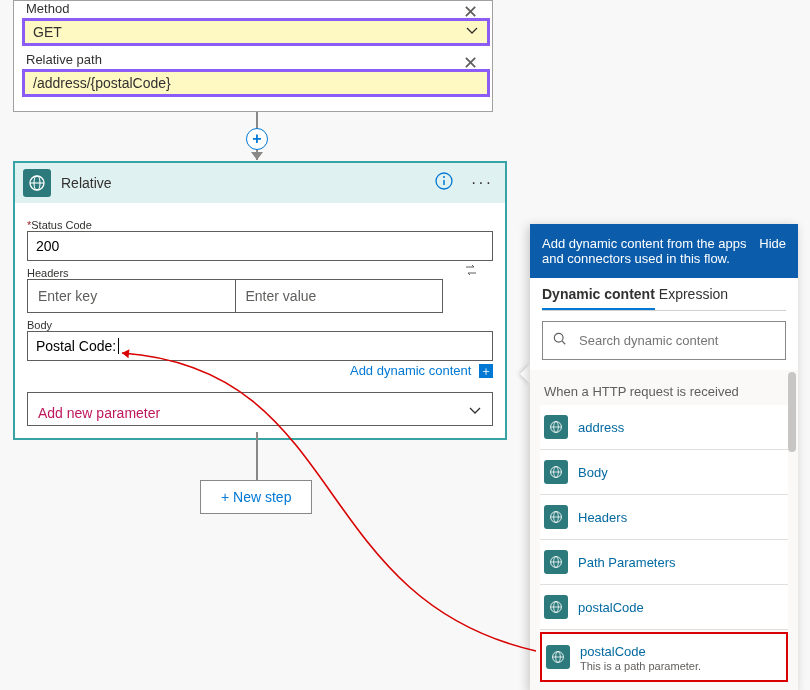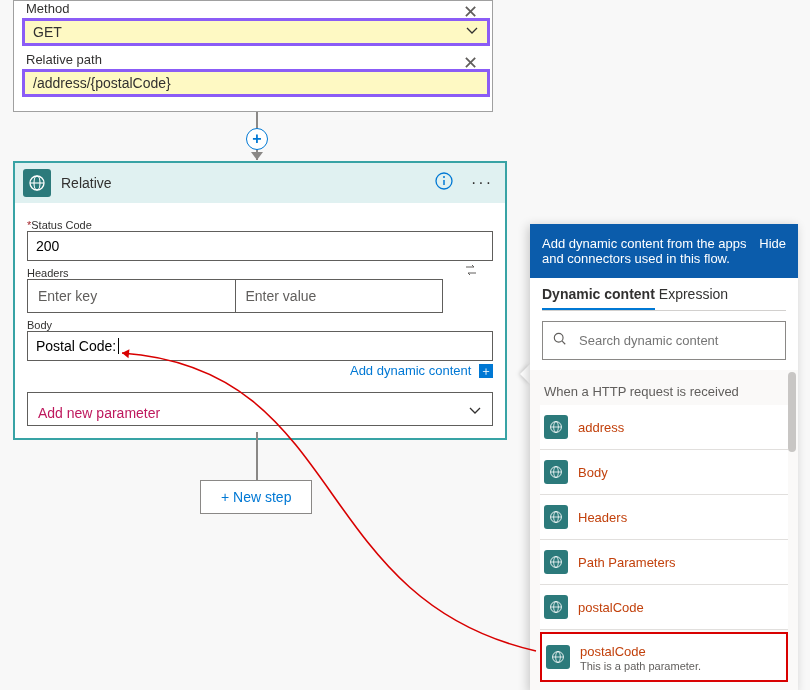--- a/index.html
+++ b/index.html
@@ -63,21 +63,21 @@
   .dc-tab.active { border-bottom: 2px solid #0078d4; font-weight: 600; }
   .dc-tabs-line { border-bottom: 1px solid #d2d0ce; margin: 0 12px 10px;}
   .dc-search { margin: 6px 12px 10px; display: flex; align-items: center; gap: 10px; border: 1px solid #8a8886; height: 39px; padding: 0 10px; }
   .dc-search input { border: none; outline: none; flex: 1; font-size: 13px; color: #605e5c; }
   .dc-scroll { background: #faf9f8; padding: 4px 10px 10px; max-height: 330px; overflow: hidden; position: relative; }
   .dc-scrollbar { position: absolute; right: 2px; top: 2px; width: 8px; height: 80px; background: #c8c6c4; border-radius: 4px; }
   .dc-section { font-size: 13px; color: #605e5c; padding: 10px 4px 6px; }
   .dc-list { display: flex; flex-direction: column; }
   .dc-item { display: flex; align-items: center; gap: 10px; padding: 10px 4px; border-bottom: 1px solid #e1dfdd; background: #fff; }
   .dc-item .ico { width: 24px; height: 24px; background: #2c7a7b; border-radius: 3px; display: flex; align-items: center; justify-content: center; }
-  .dc-item span.lab { font-size: 13px; color: #c2410c; }
+  .dc-item span.lab { font-size: 13px; color: #0369a1; }
   .dc-item .sub { font-size: 11px; color: #605e5c; display: block; }
   .dc-item.highlight { border: 2px solid #d80000; margin: 2px 0 0; padding: 8px 4px; }
   
   .guide {
     position: absolute; left: 118px; top: 349px; width: 432px; height: 314px; pointer-events: none;
   }
   .pointer-tri {
     position: absolute; left: 520px; top: 364px; width: 0; height: 0;
     border-top: 10px solid transparent; border-bottom: 10px solid transparent; border-right: 10px solid #fff;
     filter: drop-shadow(-1px 0 2px rgba(0,0,0,0.2));

